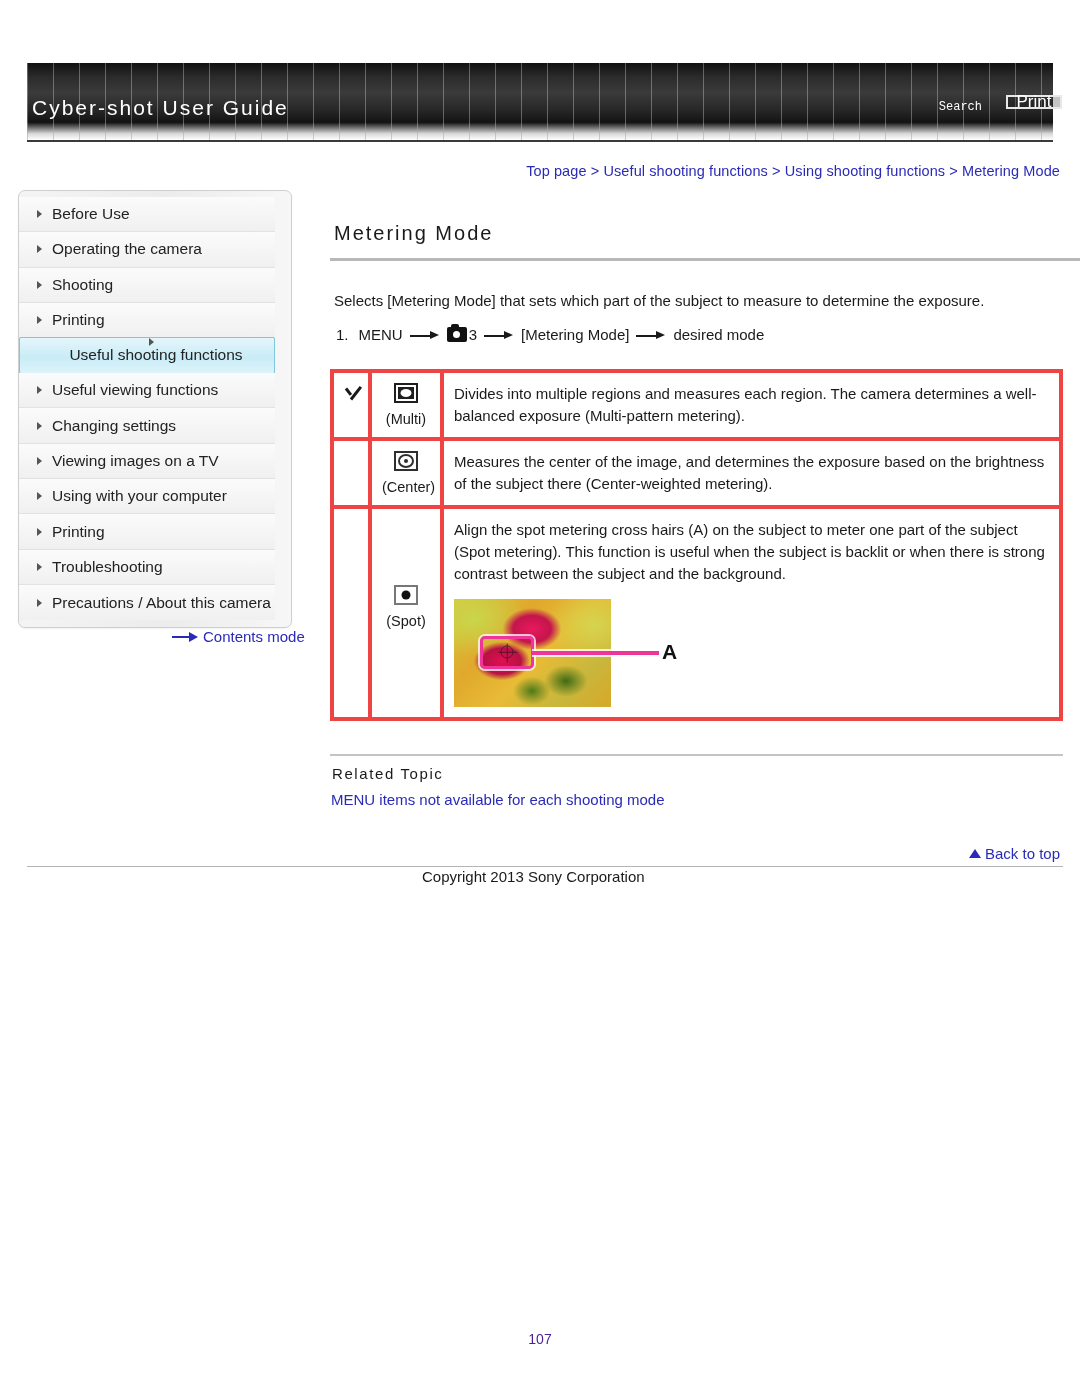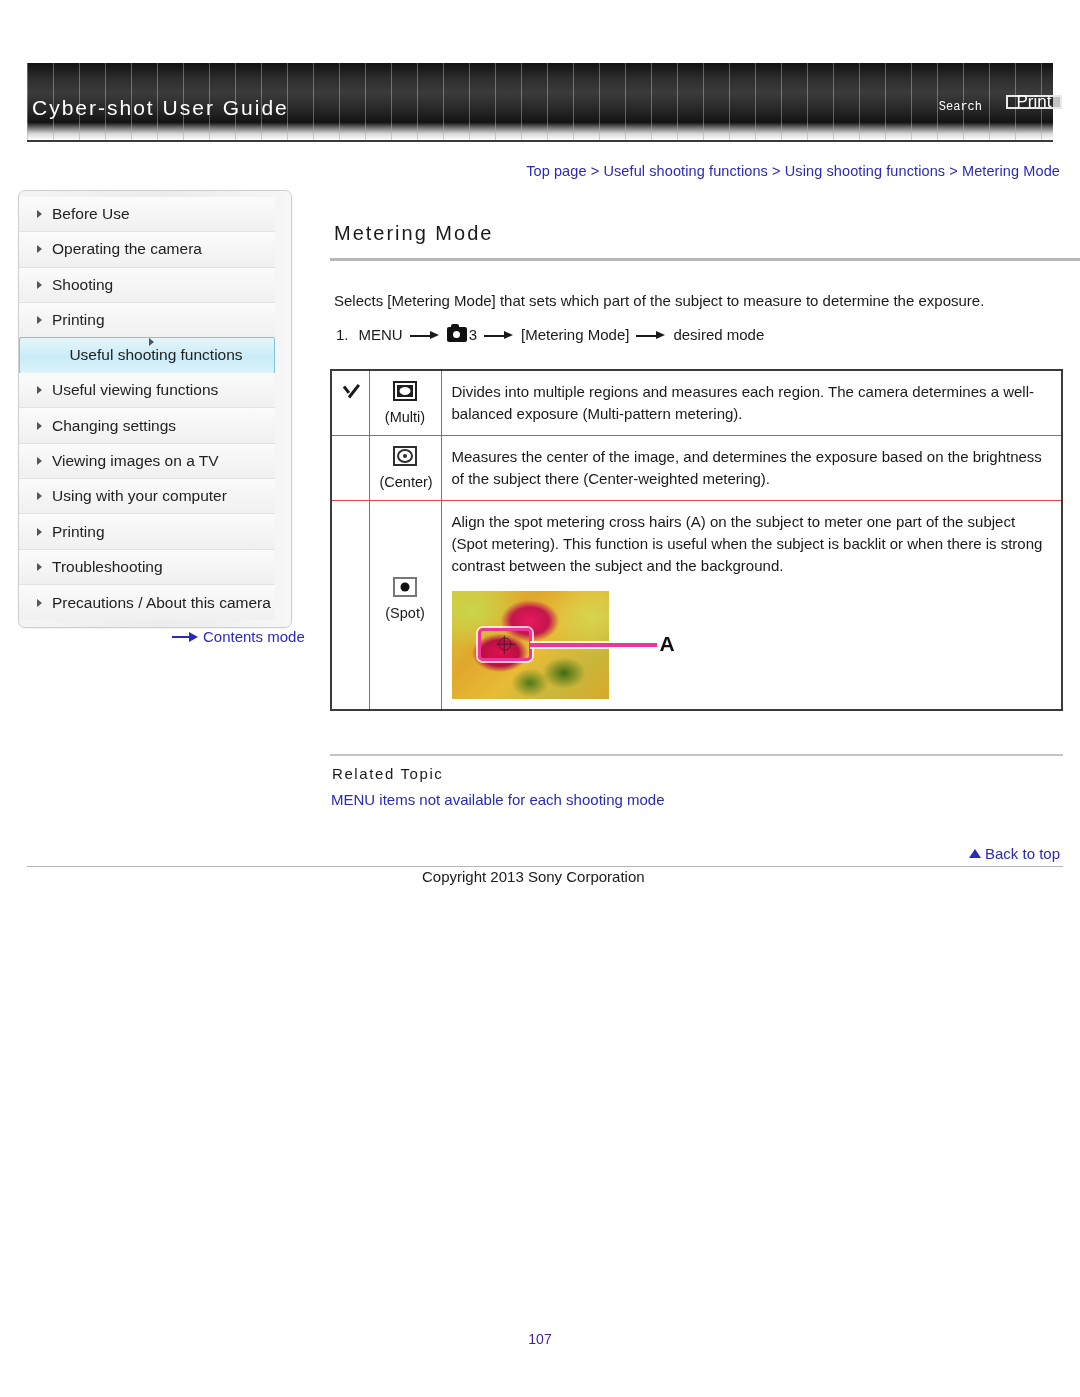--- a/index.html
+++ b/index.html
@@ -266,21 +266,21 @@
   }
 
   
   .mode-table {
     border-collapse: collapse;
     width: 733px;
     border: 2px solid #3b3b3b;
     table-layout: fixed;
   }
   .mode-table td {
-    border: 1px solid #ef4444;
+    border: 4px solid #ef4444;
     vertical-align: top;
     padding: 10px;
   }
   .col-check { width: 38px; }
   .col-icon  { width: 72px; }
   .cell-check {
     text-align: center;
     padding-top: 13px;
   }
   .cell-icon {

